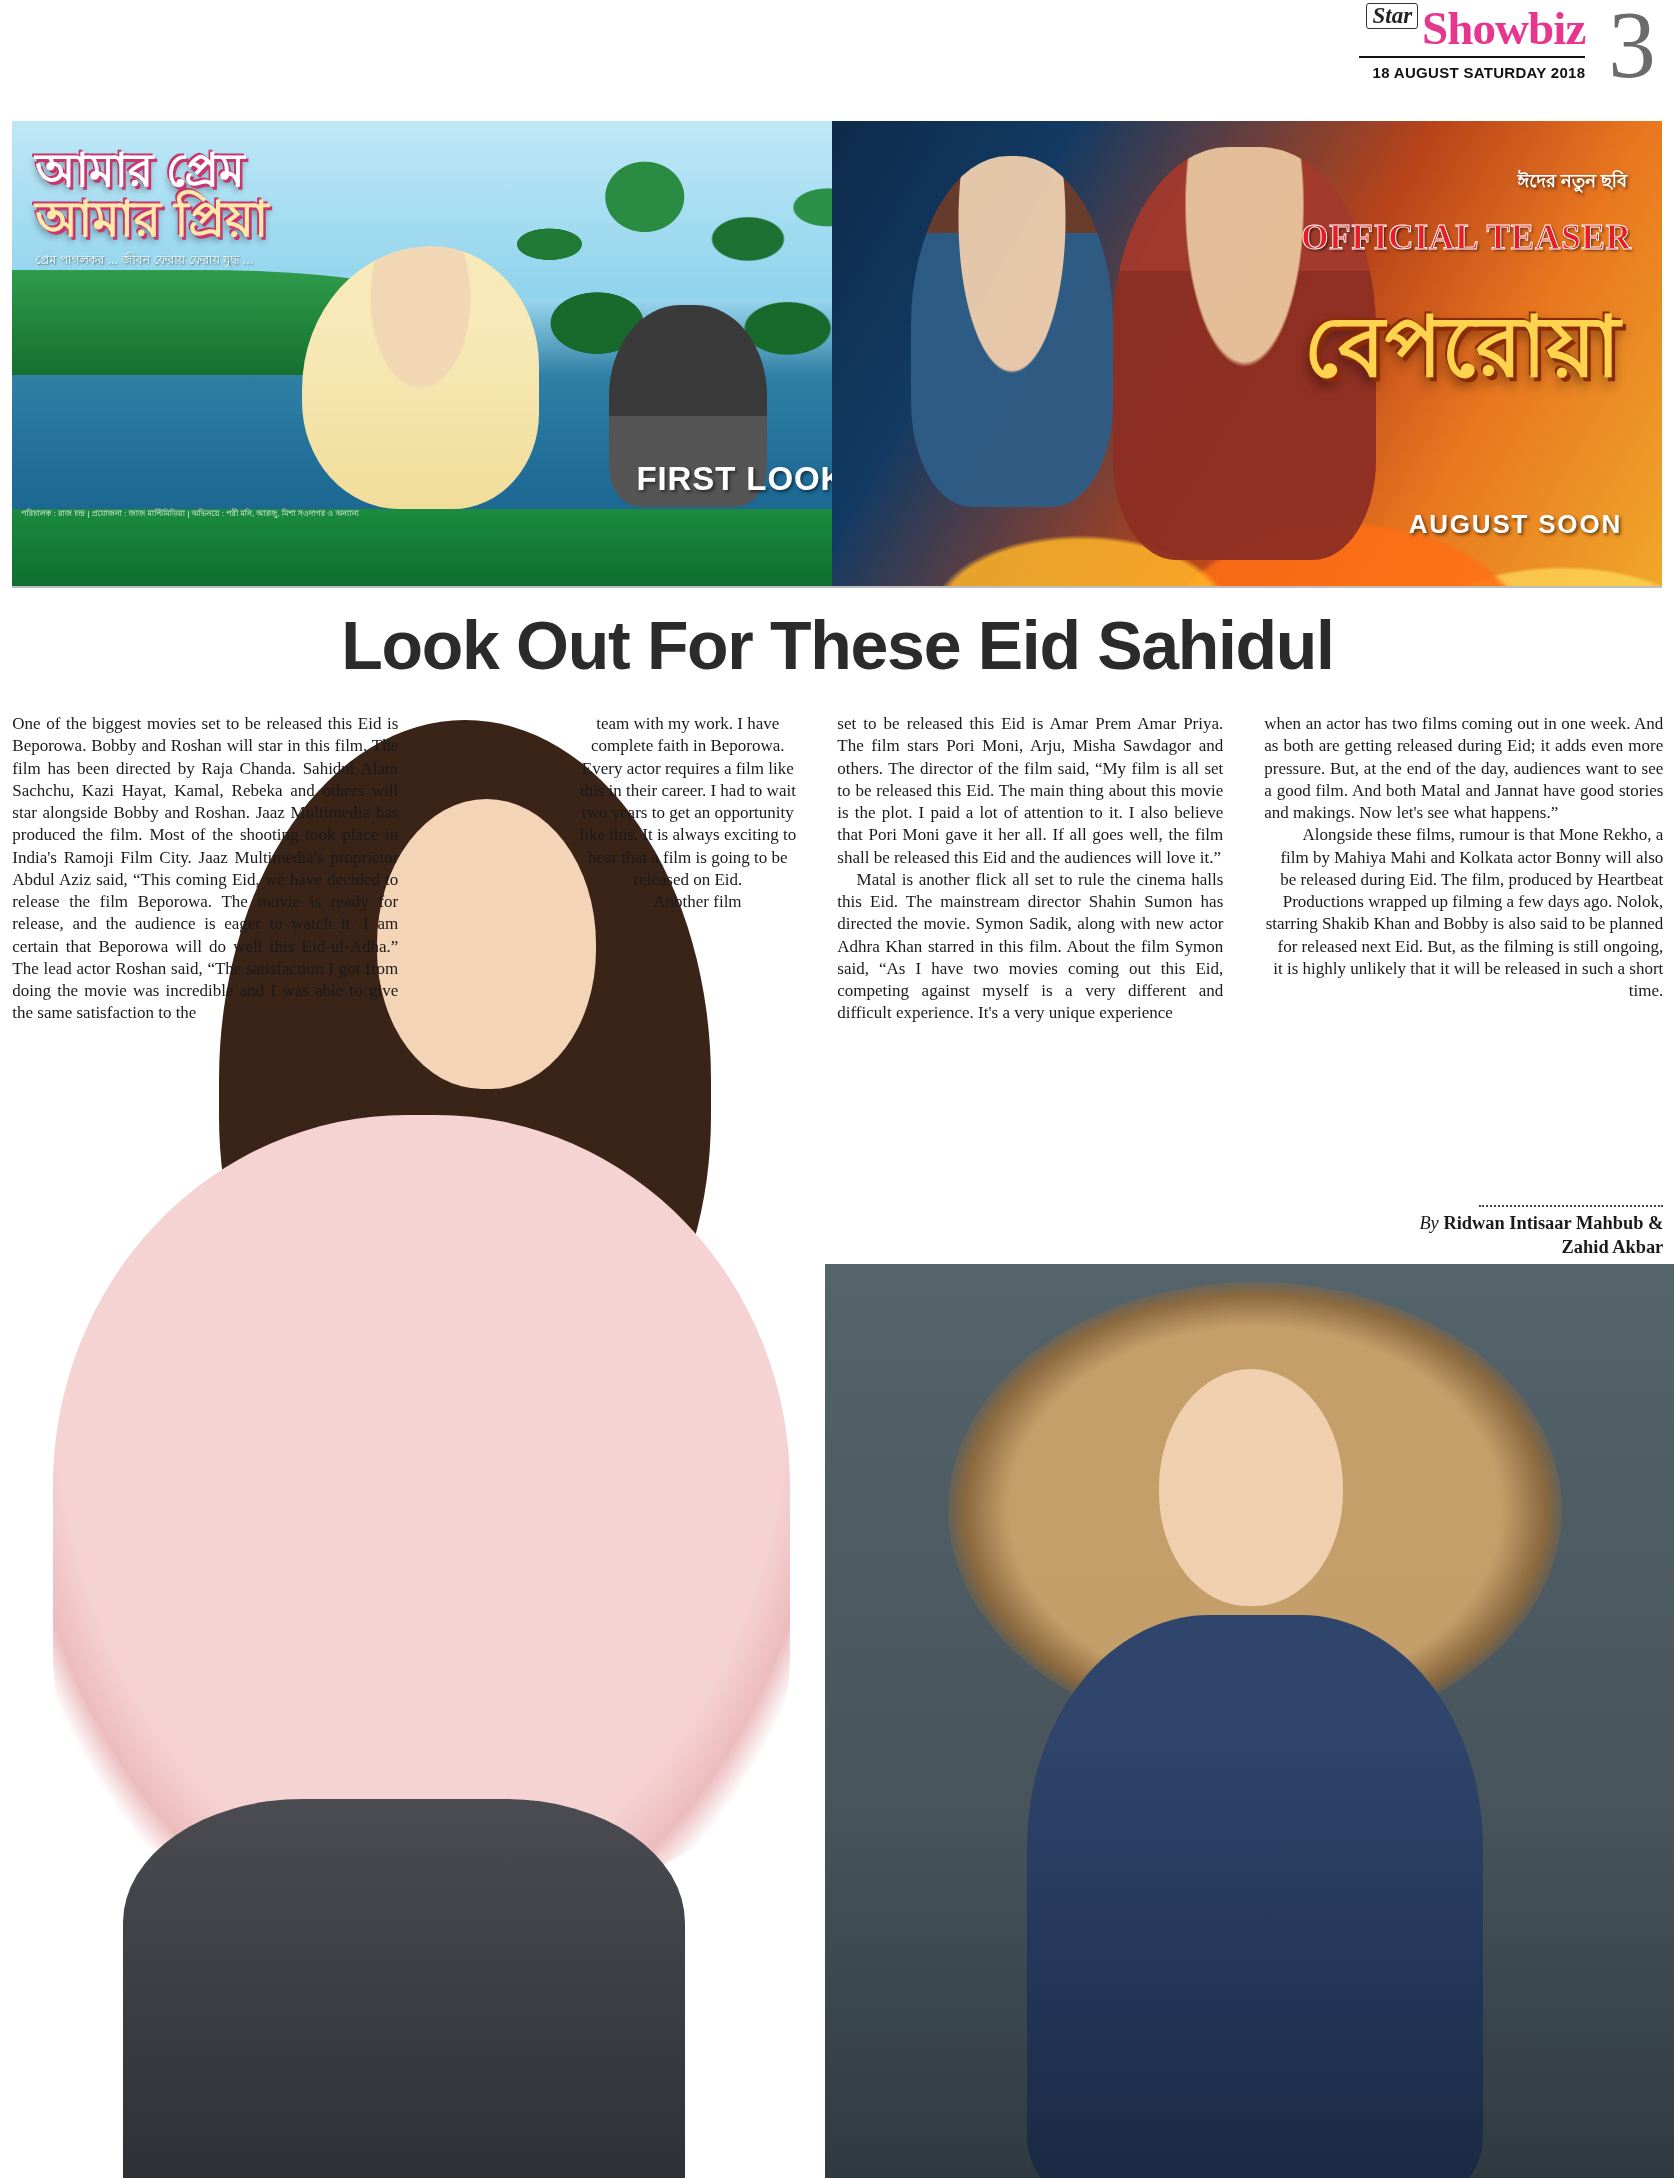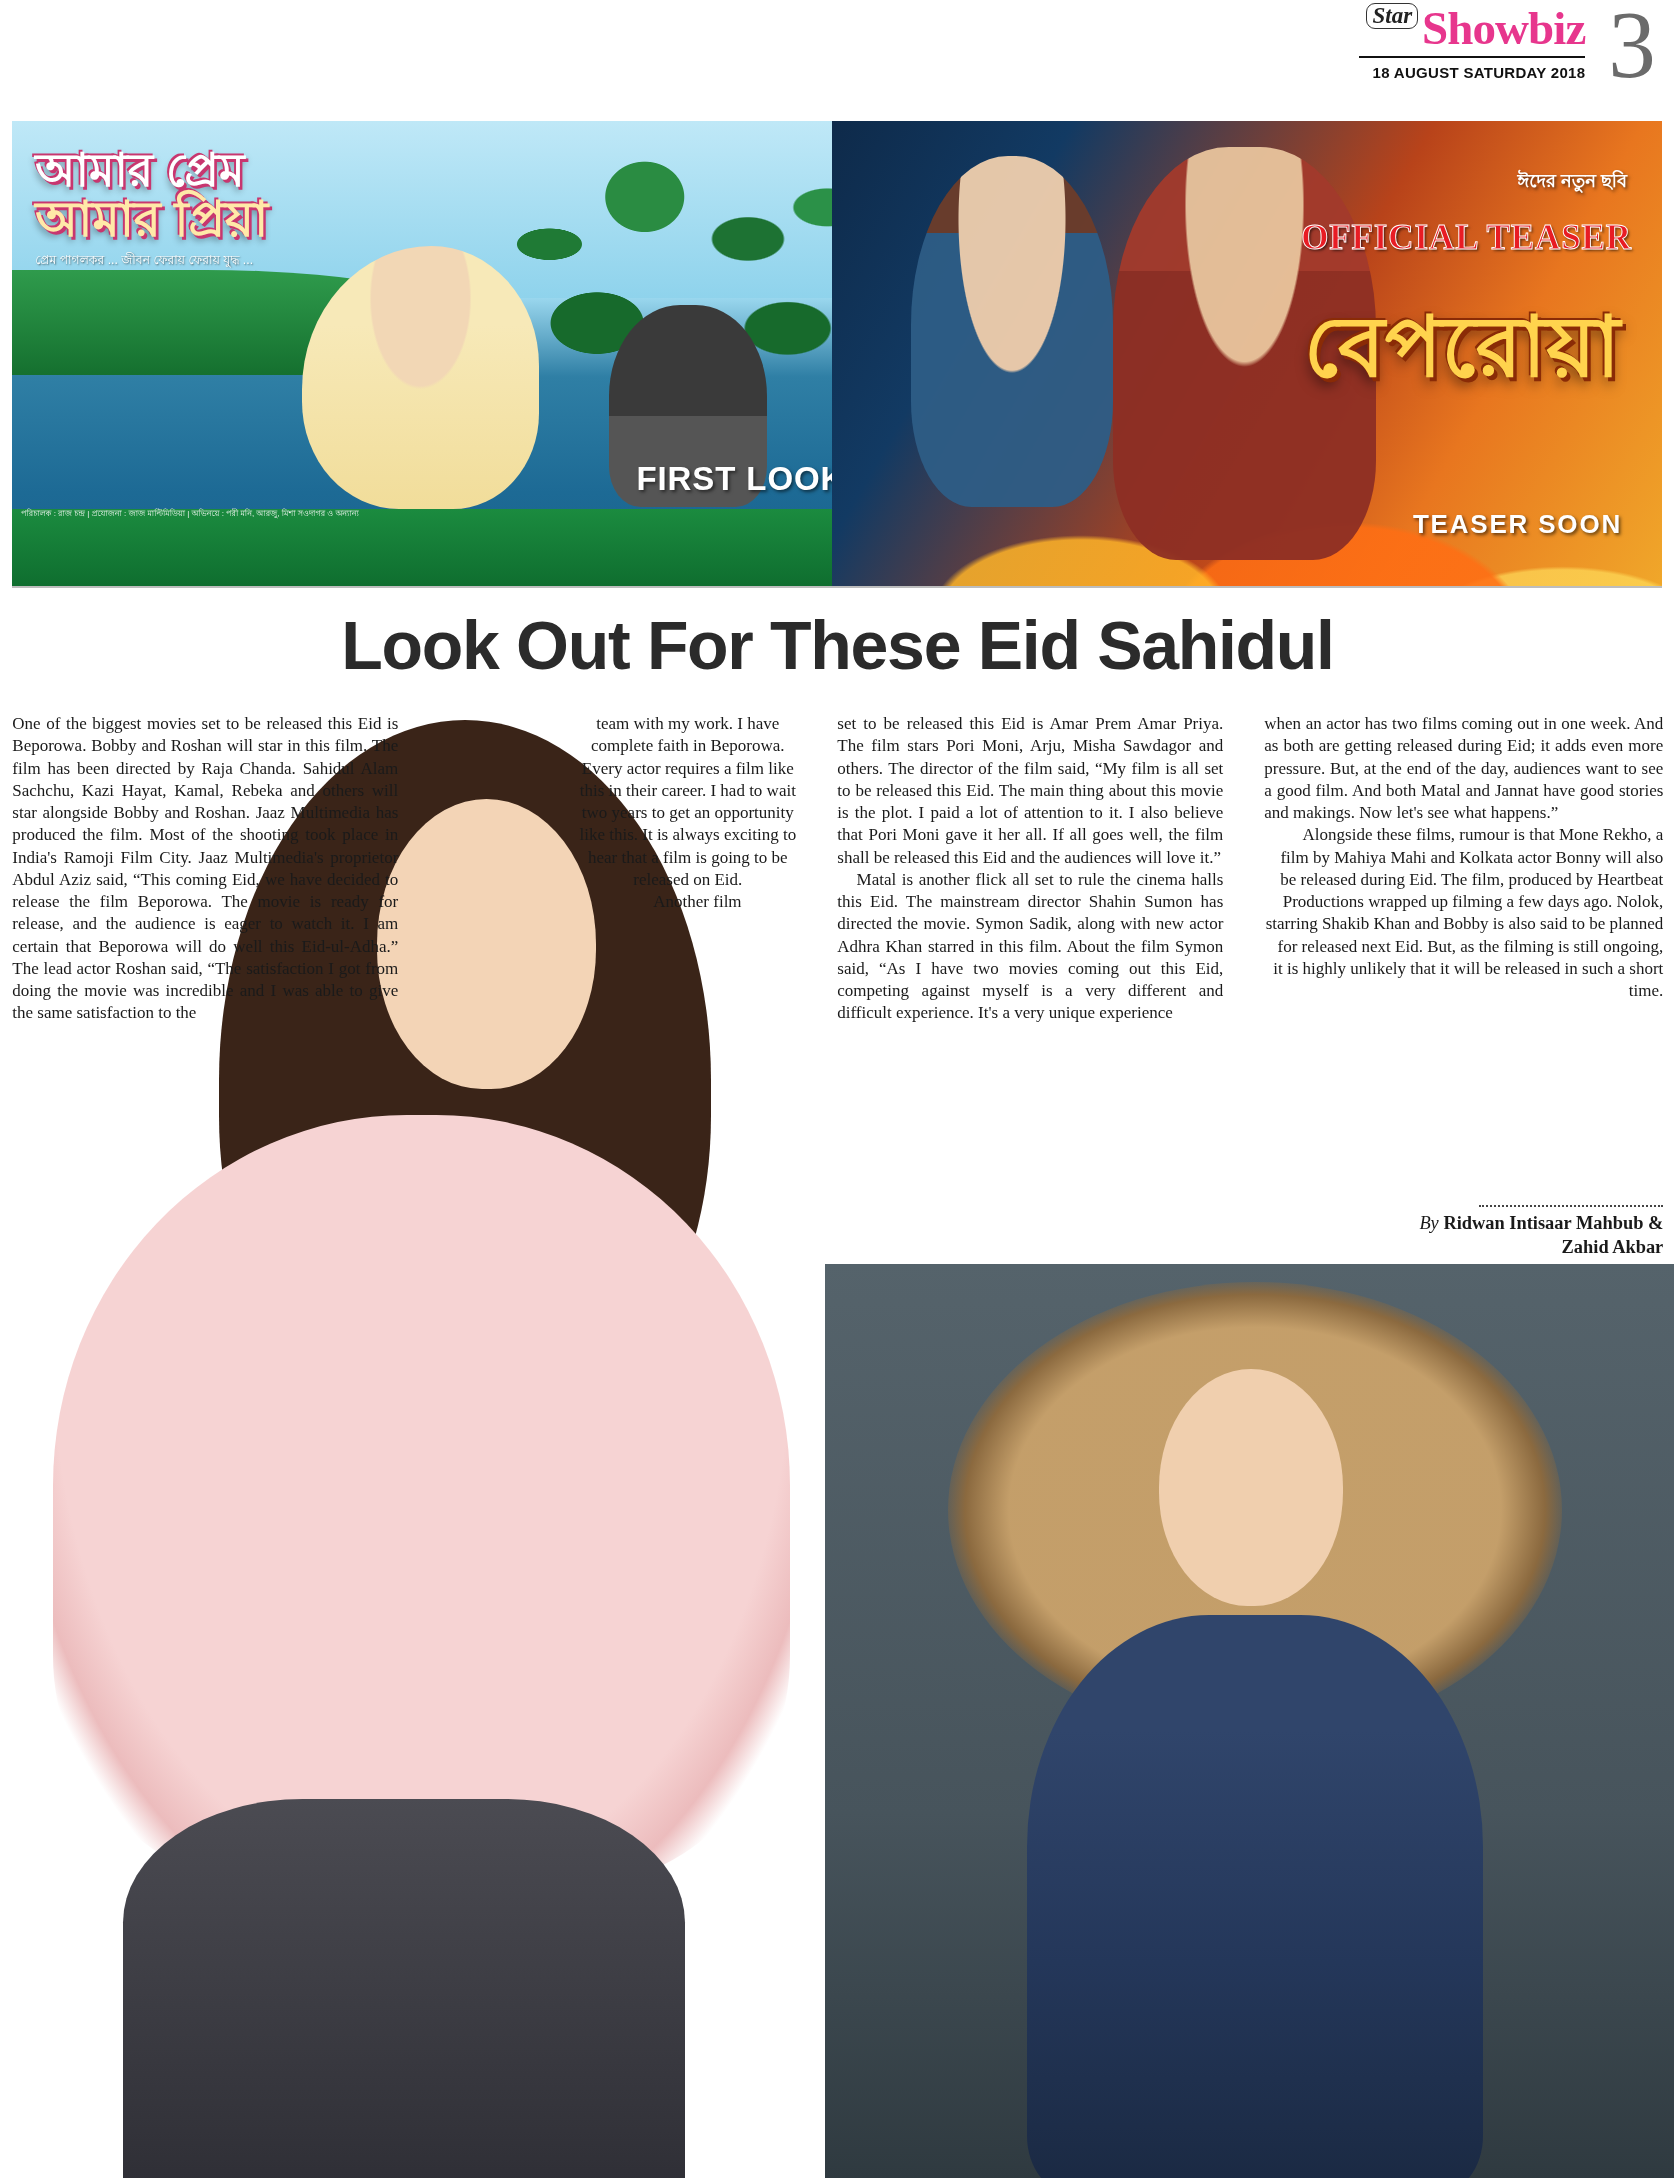--- a/index.html
+++ b/index.html
@@ -42,21 +42,21 @@
     line-height: 1;
   }
   .mast-star {
     font-family: "Liberation Serif", serif;
     font-style: italic;
     font-weight: bold;
     font-size: 23px;
     color: #222;
     background: #ffffff;
     border: 1.8px solid #333;
-    border-radius: 9px;
+    border-radius: 3px;
     padding: 0px 5.3px 0.9px 5.3px;
     margin-right: 3.5px;
     position: relative;
     top: -23px;
   }
   .mast-showbiz {
     font-family: "Liberation Serif", serif;
     font-weight: bold;
     font-size: 47px;
     letter-spacing: -0.9px;
@@ -406,21 +406,21 @@
   <div class="pl-credits">পরিচালক : রাজ চন্দ্র | প্রযোজনা : জাজ মাল্টিমিডিয়া | অভিনয়ে : পরী মনি, আরজু, মিশা সওদাগর ও অন্যান্য</div>
 </div>
 
 <div class="poster poster-right">
   <div class="pr-flames"></div>
   <div class="pr-girl"></div>
   <div class="pr-man"></div>
   <div class="pr-eidtext">ঈদের নতুন ছবি</div>
   <div class="pr-teaser">OFFICIAL TEASER</div>
   <div class="pr-bigtitle">বেপরোয়া</div>
-  <div class="pr-coming">TEASER SOON</div>
+  <div class="pr-coming">AUGUST SOON</div>
 </div>
 
 <div class="photo-left">
   <div class="pl-bg"></div>
   <div class="pl-hair"></div>
   <div class="pl-face"></div>
   <div class="pl-top"></div>
   <div class="pl-jeans"></div>
 </div>
 

